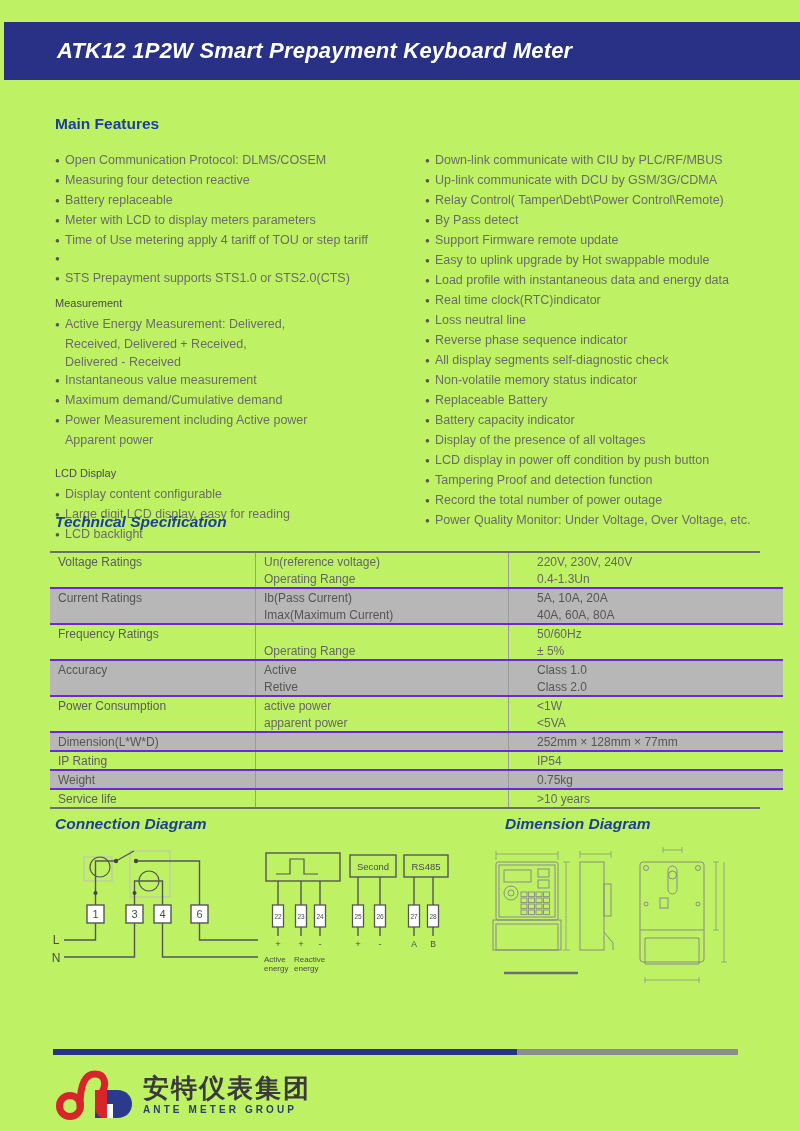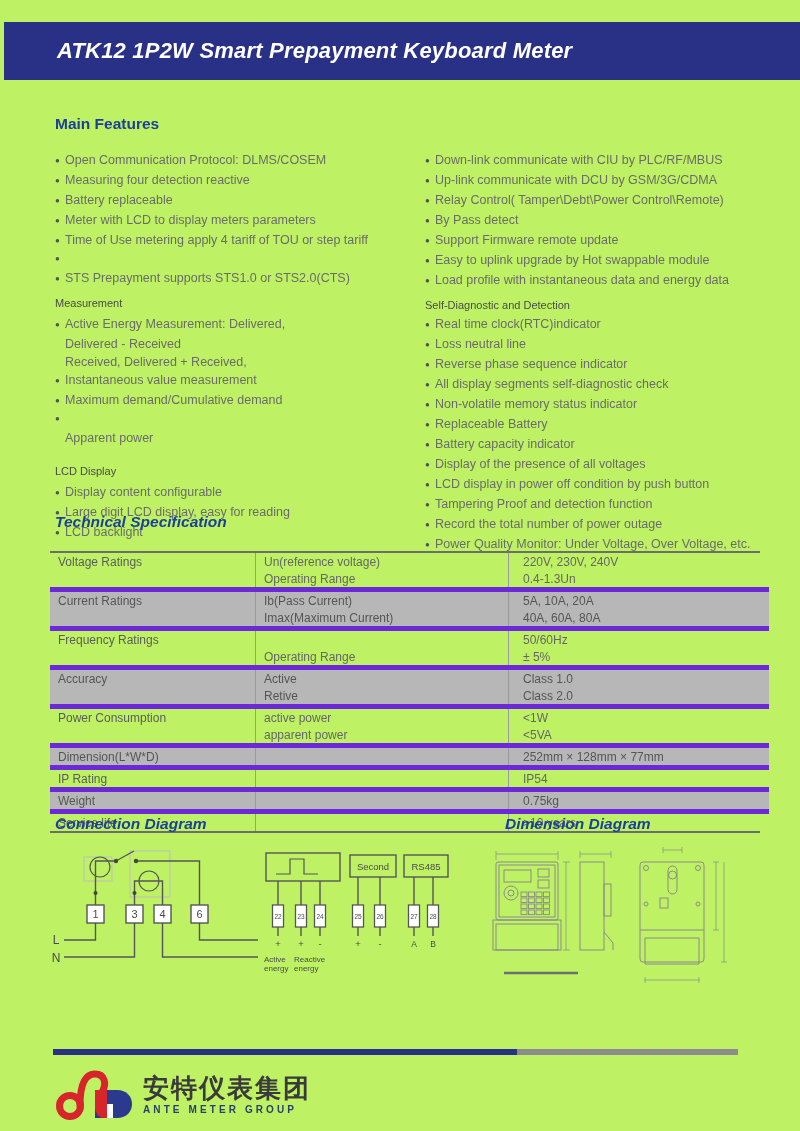--- a/index.html
+++ b/index.html
@@ -45,23 +45,23 @@
     position:absolute; left:50px; top:551px; width:710px;
     border-top:2px solid #6e6e6e; border-bottom:2px solid #6e6e6e;
   }
   table.spec{border-collapse:collapse; width:710px; table-layout:fixed;}
   table.spec td{
     height:17px; padding:0 8px; font-size:12px; color:#666; vertical-align:middle;
     overflow:hidden; white-space:nowrap;
   }
   table.spec td.c1{width:189px; color:#5c5c5c; border-right:1px solid #9a9a9a;}
   table.spec td.c2{width:236px; border-right:1px solid #9a9a9a;}
-  table.spec td.c3{width:238px; padding-left:14px;}
+  table.spec td.c3{width:238px; padding-left:28px;}
   table.spec tr.shaded td{background:#b7b7b7; color:#555;}
-  table.spec tr.sep td{border-top:5px solid #6d28d9;}
+  table.spec tr.sep td{border-top:2px solid #6d28d9;}
   
   .diag{position:absolute;}
   .diag svg{display:block;}
   
   .foot-bar{position:absolute; left:53px; top:1049px; height:6px; display:flex;}
   .foot-bar .blue{width:464px; background:#283186;}
   .foot-bar .gray{width:221px; background:#8c8c8c;}
   .logo{position:absolute; left:55px; top:1066px; display:flex; align-items:center;}
   .logo-text{margin-left:8px;}
   .logo-cn{font-size:26px; font-weight:bold; color:#3a3a3a; letter-spacing:2px; line-height:26px;}
@@ -109,36 +109,37 @@
         </div>
       </div>
     <h3 class="sub-h mt2" style="margin-top:4px; height:20px; line-height:20px;">Measurement</h3>
     <div class="list">
         <div class="b-line">
           <span class="blt">●</span>
           <span>Active Energy Measurement: Delivered,</span>
         </div>
         <div class="b-line">
           <span class="blt"></span>
+          <span>Received, Delivered + Received,</span>
+        </div>
+        <div class="b-line">
+          <span class="blt"></span>
           <span>Delivered  -  Received</span>
         </div>
         <div class="b-line">
-          <span class="blt"></span>
-          <span>Received, Delivered + Received,</span>
-        </div>
-        <div class="b-line">
           <span class="blt">●</span>
           <span>Instantaneous value measurement</span>
         </div>
         <div class="b-line">
           <span class="blt">●</span>
           <span>Maximum demand/Cumulative demand</span>
         </div>
         <div class="b-line">
           <span class="blt">●</span>
+          <span>Power Measurement including Active power</span>
         </div>
         <div class="b-line">
           <span class="blt"></span>
           <span>Apparent power</span>
         </div>
       </div>
     <h3 class="sub-h mt14" style="height:20px; line-height:20px;">LCD Display</h3>
     <div class="list">
         <div class="b-line">
           <span class="blt">●</span>
@@ -179,21 +180,20 @@
         </div>
         <div class="b-line">
           <span class="blt">●</span>
           <span>Easy to uplink upgrade by Hot swappable module</span>
         </div>
         <div class="b-line">
           <span class="blt">●</span>
           <span>Load profile with instantaneous data and energy data</span>
         </div>
       </div>
-    <h3 class="sub-h" style="margin-top:4px; height:20px; line-height:20px;">Self-Diagnostic and Detection</h3>
     <div class="list">
         <div class="b-line">
           <span class="blt">●</span>
           <span>Real time clock(RTC)indicator</span>
         </div>
         <div class="b-line">
           <span class="blt">●</span>
           <span>Loss neutral line</span>
         </div>
         <div class="b-line">

